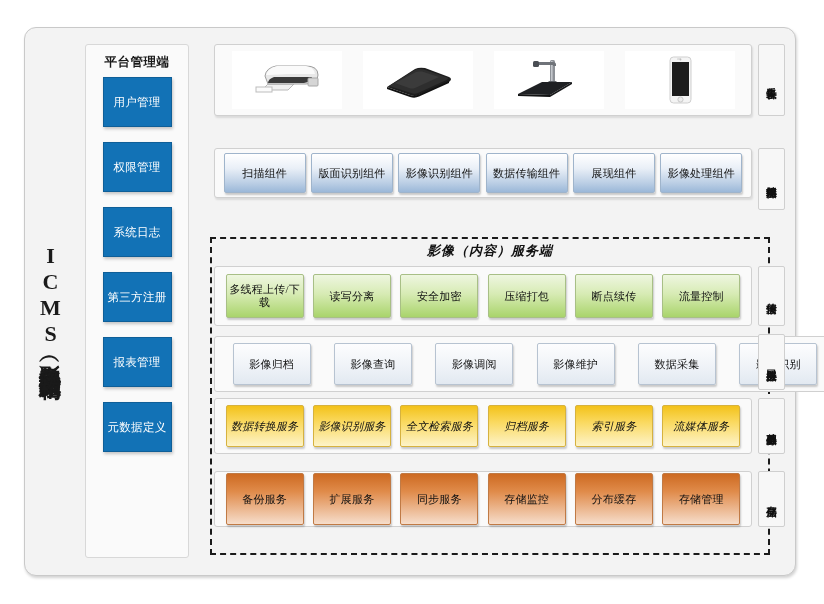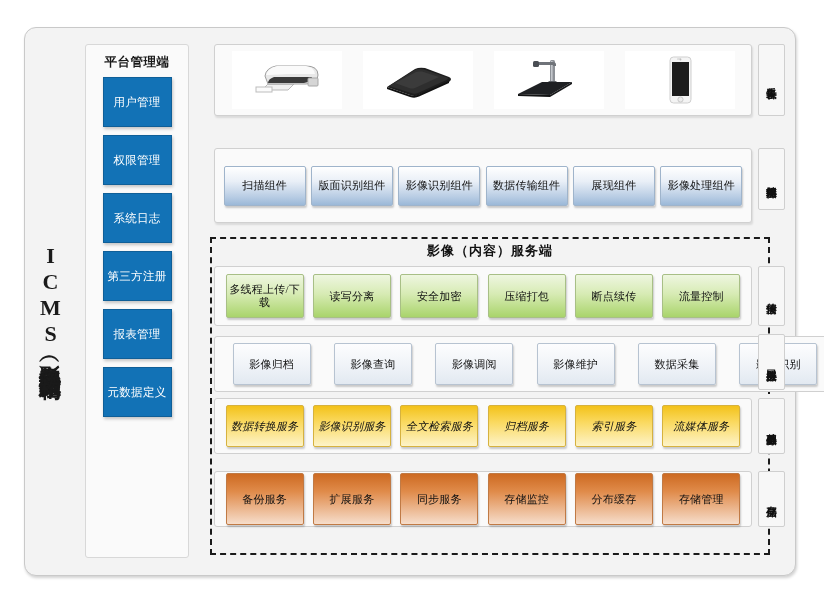--- a/index.html
+++ b/index.html
@@ -53,21 +53,21 @@
     display:flex;flex-direction:column;
     align-items:center;
   }
   #admin-col .hdr{
     font-size:12.5px;font-weight:700;color:#1a1a1a;
     margin-top:9px;margin-bottom:6px;
     letter-spacing:.5px;
   }
   .admin-btn{
     width:69px;height:50px;
-    margin-bottom:8px;
+    margin-bottom:15px;
     background:#1272b6;
     border:1px solid #0f5f98;
     color:#ffffff;
     font-size:11.5px;
     display:flex;align-items:center;justify-content:center;
     box-shadow:1px 2px 3px rgba(0,0,0,.22);
     box-sizing:border-box;
     letter-spacing:.3px;
   }
 
@@ -122,21 +122,21 @@
   
   #device-band{top:0;width:538px;height:72px;}
   .device-cell{
     width:110px;height:58px;
     display:flex;align-items:center;justify-content:center;
     background:#ffffff;
   }
   .device-cell svg{display:block;}
 
   
-  #comp-band{top:104px;width:538px;height:75px;}
+  #comp-band{top:104px;width:538px;height:50px;}
   .node{
     height:40px;
     display:flex;align-items:center;justify-content:center;
     text-align:center;
     font-size:11px;
     line-height:1.15;
     color:#111;
     border-radius:2px;
     box-sizing:border-box;
     box-shadow:1px 2px 2px rgba(0,0,0,.20);
@@ -178,20 +178,21 @@
     background:transparent;
   }
   #server-title{
     position:absolute;
     left:14px;top:196px;
     width:560px;height:22px;
     display:flex;align-items:center;justify-content:center;
     font-size:13px;font-weight:700;color:#111;
     letter-spacing:1px;
     background:transparent;
+    font-style:italic;
   }
 
   #trans-band{top:222px;width:538px;height:60px;}
   #iface-band{top:292px;width:622px;height:56px;}
   #basic-band{top:354px;width:538px;height:56px;font-style:italic;}
   #store-band{top:427px;width:538px;height:56px;}
 
   #tag-device{left:562px;top:0;height:72px;}
   #tag-comp{left:562px;top:104px;height:62px;}
   #tag-trans{left:562px;top:222px;height:60px;}

